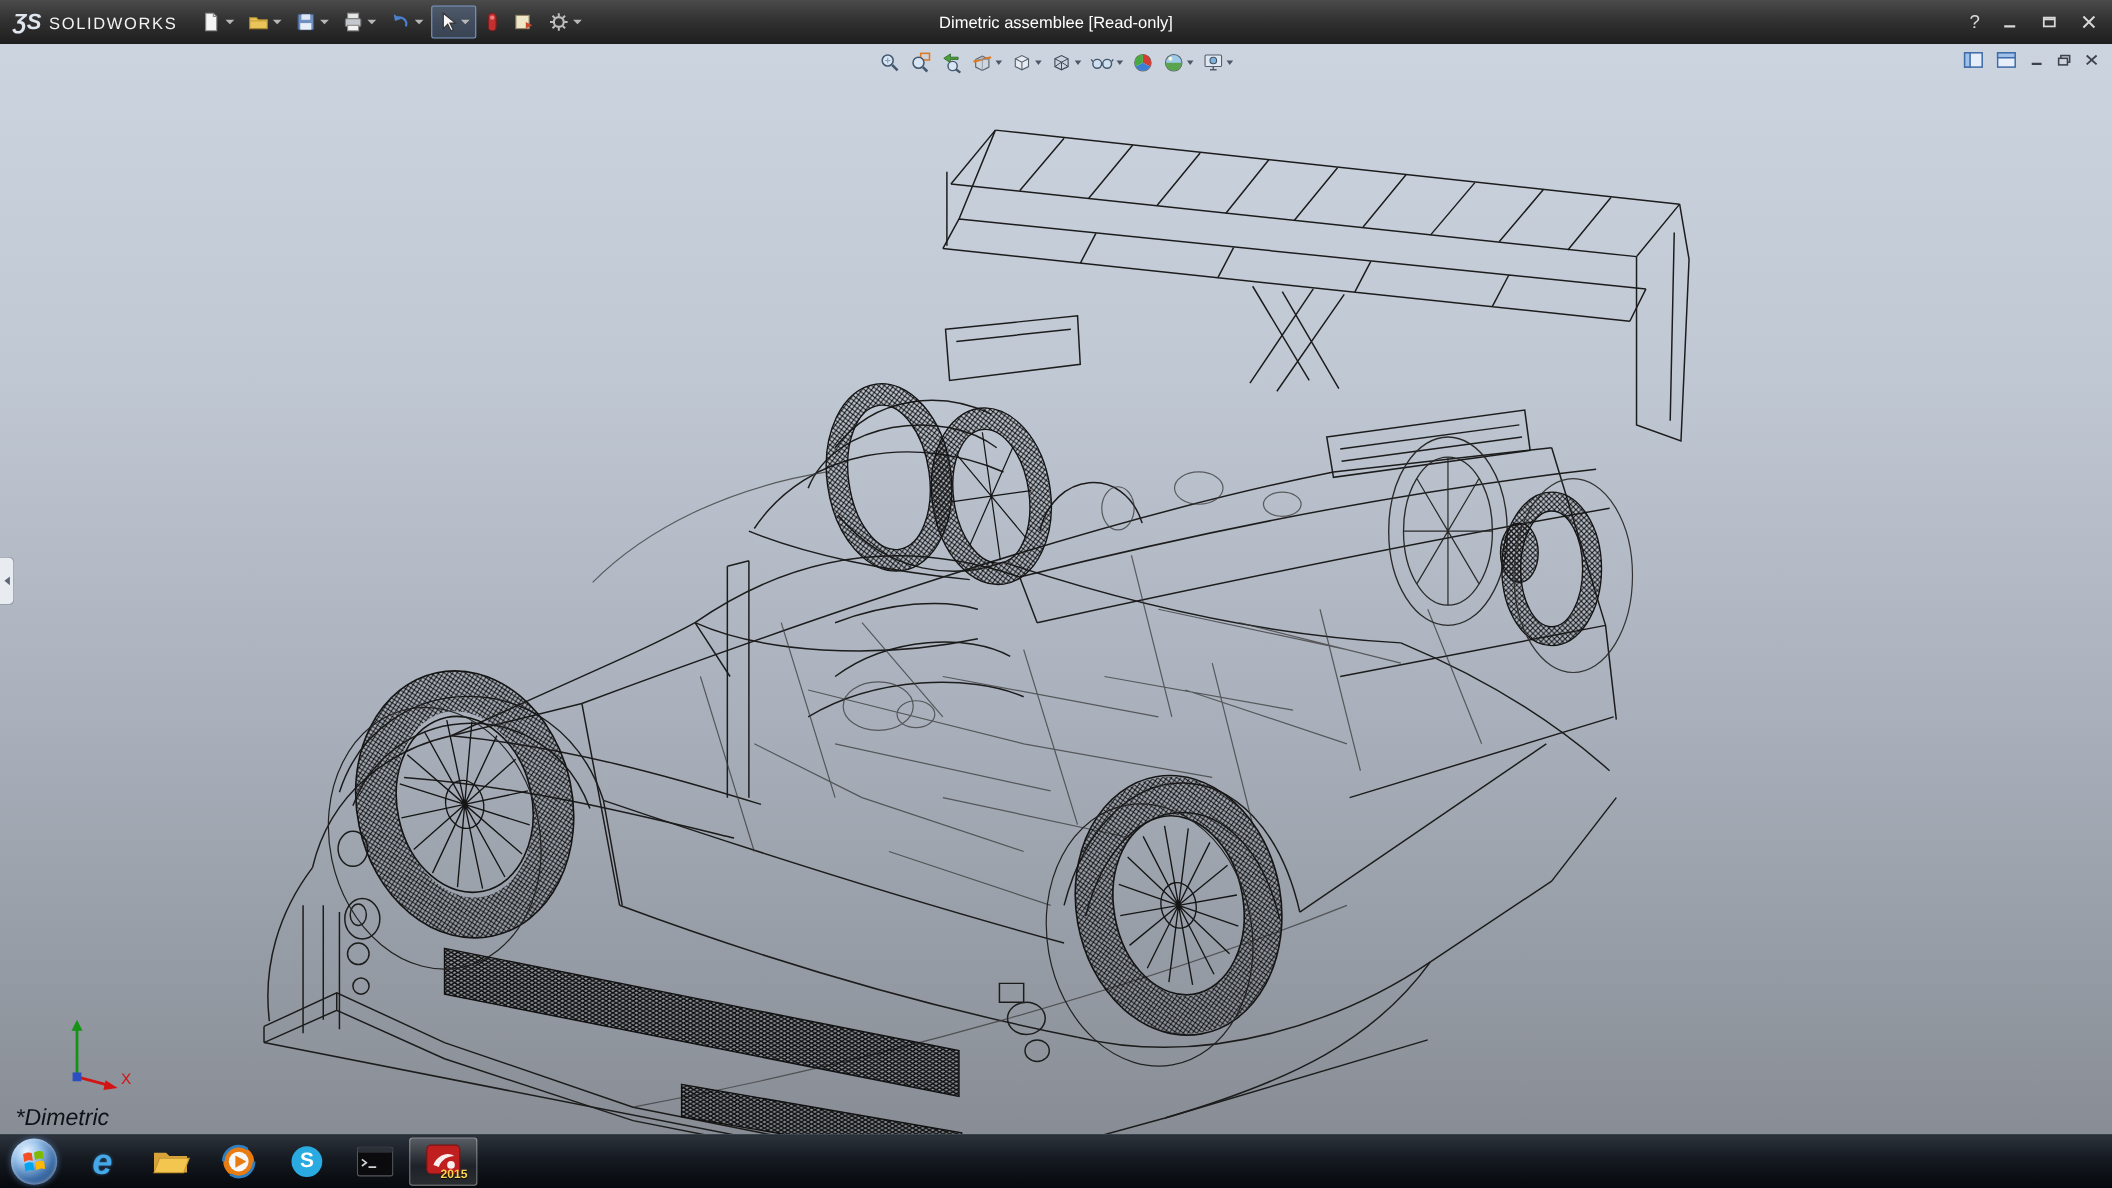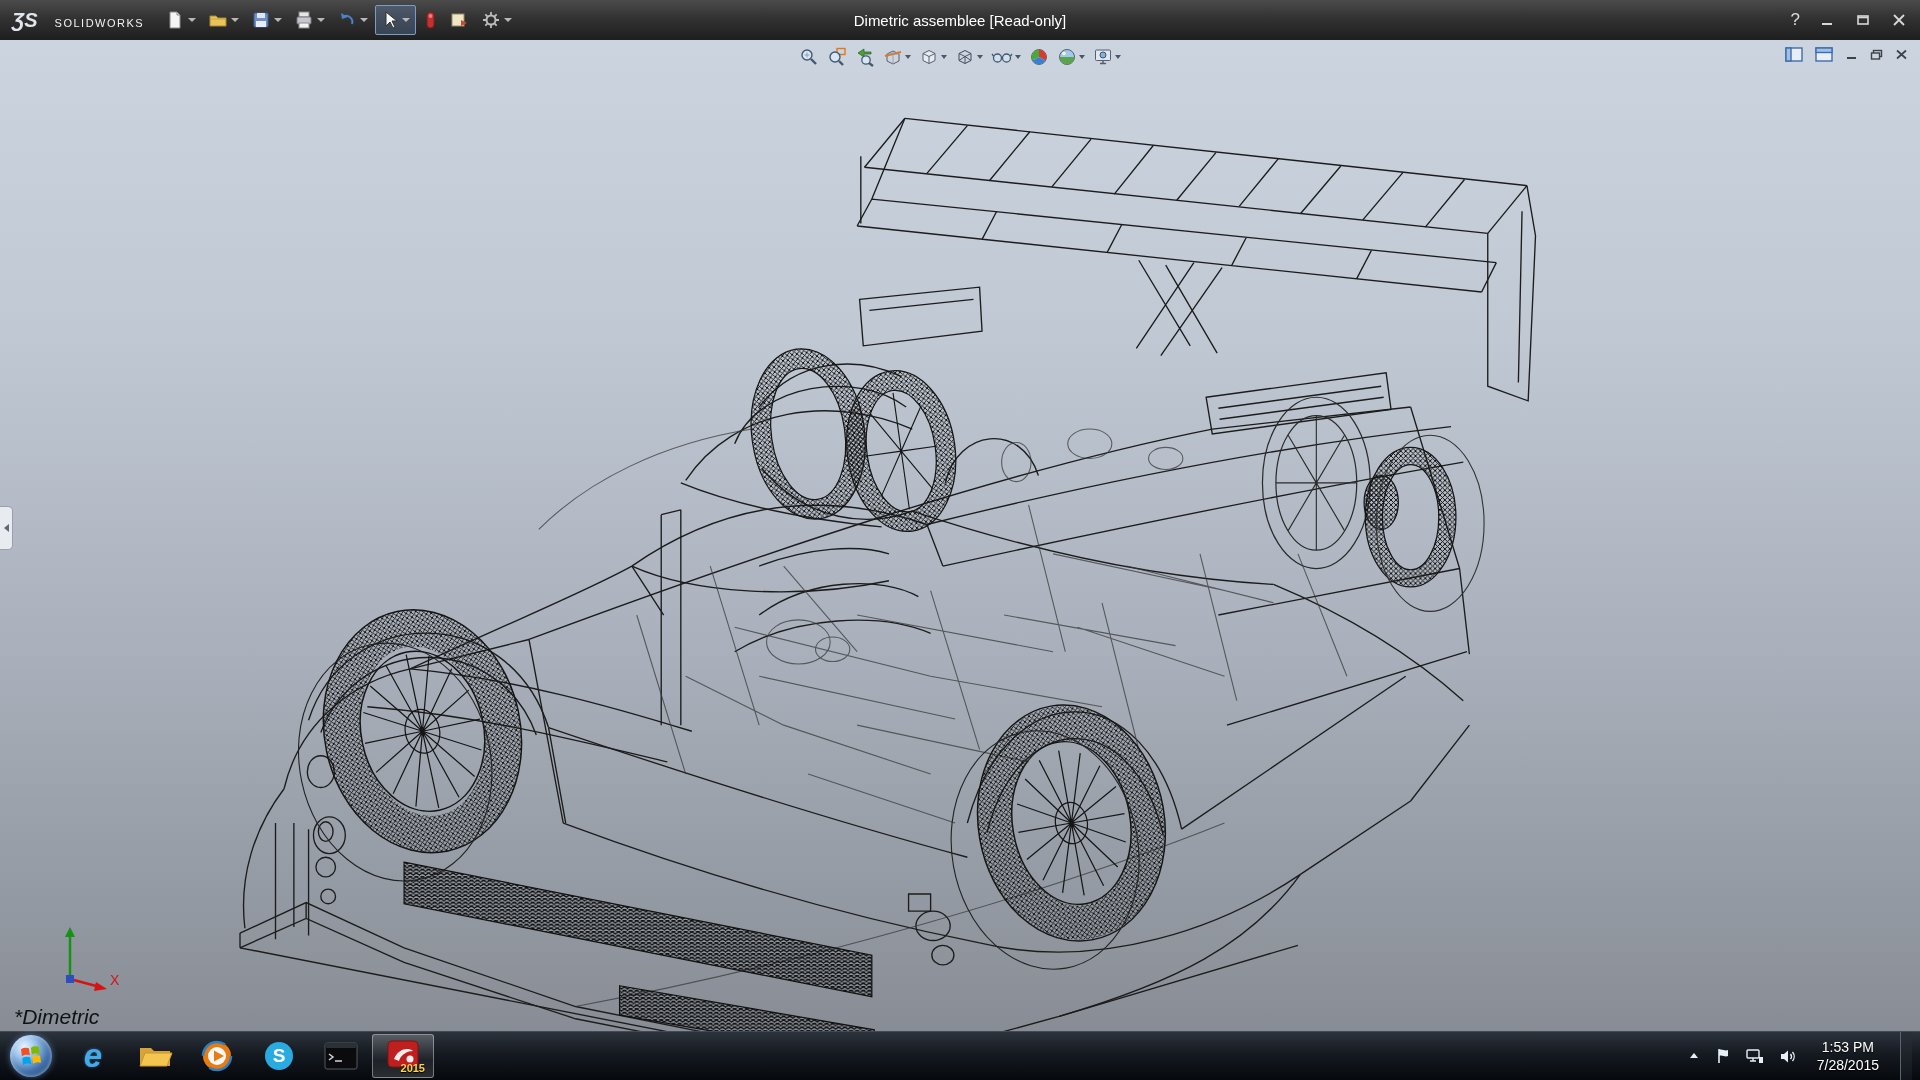--- a/index.html
+++ b/index.html
@@ -3,23 +3,23 @@
 <meta charset="utf-8">
 <style>
   * { margin:0; padding:0; box-sizing:border-box; }
   html,body { width:1920px; height:1080px; overflow:hidden; font-family:"Liberation Sans",sans-serif; }
   #app { position:relative; width:1920px; height:1080px; background:#000; }
 
   
   .titlebar { position:absolute; top:0; left:0; right:0; height:40px;
     background:linear-gradient(180deg,#4b4b4b 0%,#323232 45%,#1e1e1e 100%);
     display:flex; align-items:center; color:#e8e8e8; z-index:30; }
-  .brand { display:flex; align-items:baseline; gap:17px; padding:0 16px 0 12px; white-space:nowrap; }
+  .brand { display:flex; align-items:baseline; gap:7px; padding:0 16px 0 12px; white-space:nowrap; }
   .brand .logo-glyph { font-size:20px; font-weight:bold; font-style:italic; color:#dfe6ee; }
-  .brand .brand-name { font-size:11px; letter-spacing:1.5px; color:#f2f2f2; }
+  .brand .brand-name { font-size:15px; letter-spacing:1.5px; color:#f2f2f2; }
   .tb-group { display:flex; align-items:center; gap:2px; }
   .tb-btn { display:flex; align-items:center; gap:3px; height:30px; padding:0 5px; border-radius:2px; }
   .tb-btn.active { background:rgba(110,150,210,.28); border:1px solid #7a9cc8; }
   .caret-light { width:0; height:0; border-left:4px solid transparent; border-right:4px solid transparent; border-top:4px solid #b8b8b8; }
   .win-title { position:absolute; left:50%; transform:translateX(-50%); font-size:15px; color:#ffffff; white-space:nowrap; }
   .title-right { margin-left:auto; display:flex; align-items:center; gap:20px; padding-right:14px; }
   .help-glyph { font-size:17px; color:#dcdcdc; }
   .winctl { display:flex; align-items:center; gap:22px; }
   .winctl svg { display:block; }
 
@@ -454,38 +454,15 @@
 
     <div class="task-item active">
       <svg width="34" height="34" viewBox="0 0 34 34">
         <rect x="2" y="2" width="30" height="26" rx="4" fill="#c01f1f" stroke="#7e1313"></rect>
         <path d="M8,20 C12,10 22,8 27,12 C22,12 15,15 13,22 Z" fill="#ffffff" opacity="0.92"></path>
         <circle cx="24" cy="20" r="3.5" fill="#ffffff" opacity="0.92"></circle>
       </svg>
       <span class="sw-badge">2015</span>
     </div>
 
-    <div class="tray">
-      <svg width="14" height="12" viewBox="0 0 14 12">
-        <path d="M3,8 L7,3 L11,8 Z" fill="#e8eef5"></path>
-      </svg>
-      <svg width="15" height="16" viewBox="0 0 15 16">
-        <path d="M3,1 L3,15" stroke="#e8eef5" stroke-width="1.6"></path>
-        <path d="M3,2 C6,0.5 9,3.5 12,2 L12,8 C9,9.5 6,6.5 3,8 Z" fill="#e8eef5"></path>
-      </svg>
-      <svg width="18" height="15" viewBox="0 0 18 15">
-        <rect x="1" y="1" width="12" height="8" rx="1" fill="none" stroke="#e8eef5" stroke-width="1.4"></rect>
-        <path d="M4,12 h6 M7,9 v3" stroke="#e8eef5" stroke-width="1.4"></path>
-        <rect x="13" y="8" width="4" height="6" fill="#e8eef5"></rect>
-      </svg>
-      <svg width="17" height="15" viewBox="0 0 17 15">
-        <path d="M2,5 h3 l4,-3.5 v12 l-4,-3.5 h-3 z" fill="#e8eef5"></path>
-        <path d="M11.5,5 a4,4 0 0 1 0,5 M13.5,3 a7,7 0 0 1 0,9" stroke="#e8eef5" stroke-width="1.4" fill="none"></path>
-      </svg>
-      <div class="clock">
-        <span>1:53 PM</span>
-        <span>7/28/2015</span>
-      </div>
-      <div class="show-desktop"></div>
-    </div>
   </div>
 
 </div>
 
 </body></html>

